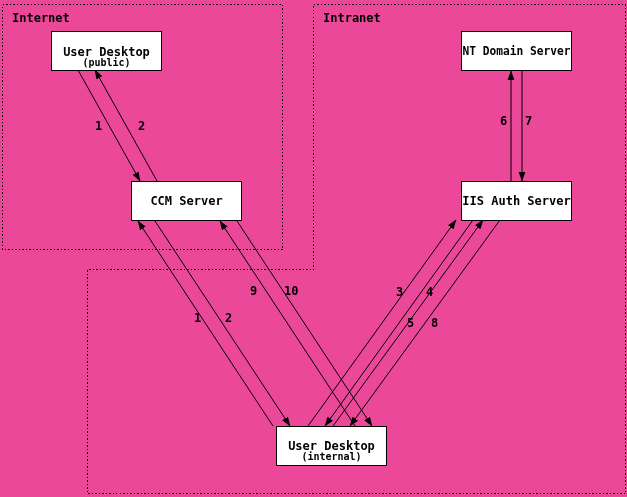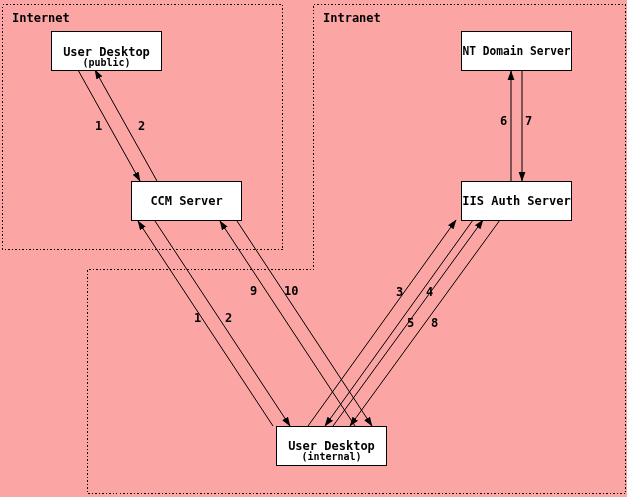--- a/index.html
+++ b/index.html
@@ -4,21 +4,21 @@
 <style>
   html, body {
     margin: 0;
     padding: 0;
     background: #ffffff;
   }
   .stage {
     position: relative;
     width: 627px;
     height: 497px;
-    background: #fca5a5;
+    background: #ec4899;
     overflow: hidden;
   }
   svg { display: block; }
   .region {
     fill: none;
     stroke: #000000;
     stroke-width: 1;
     stroke-dasharray: 1.5 2;
     shape-rendering: crispEdges;
   }

